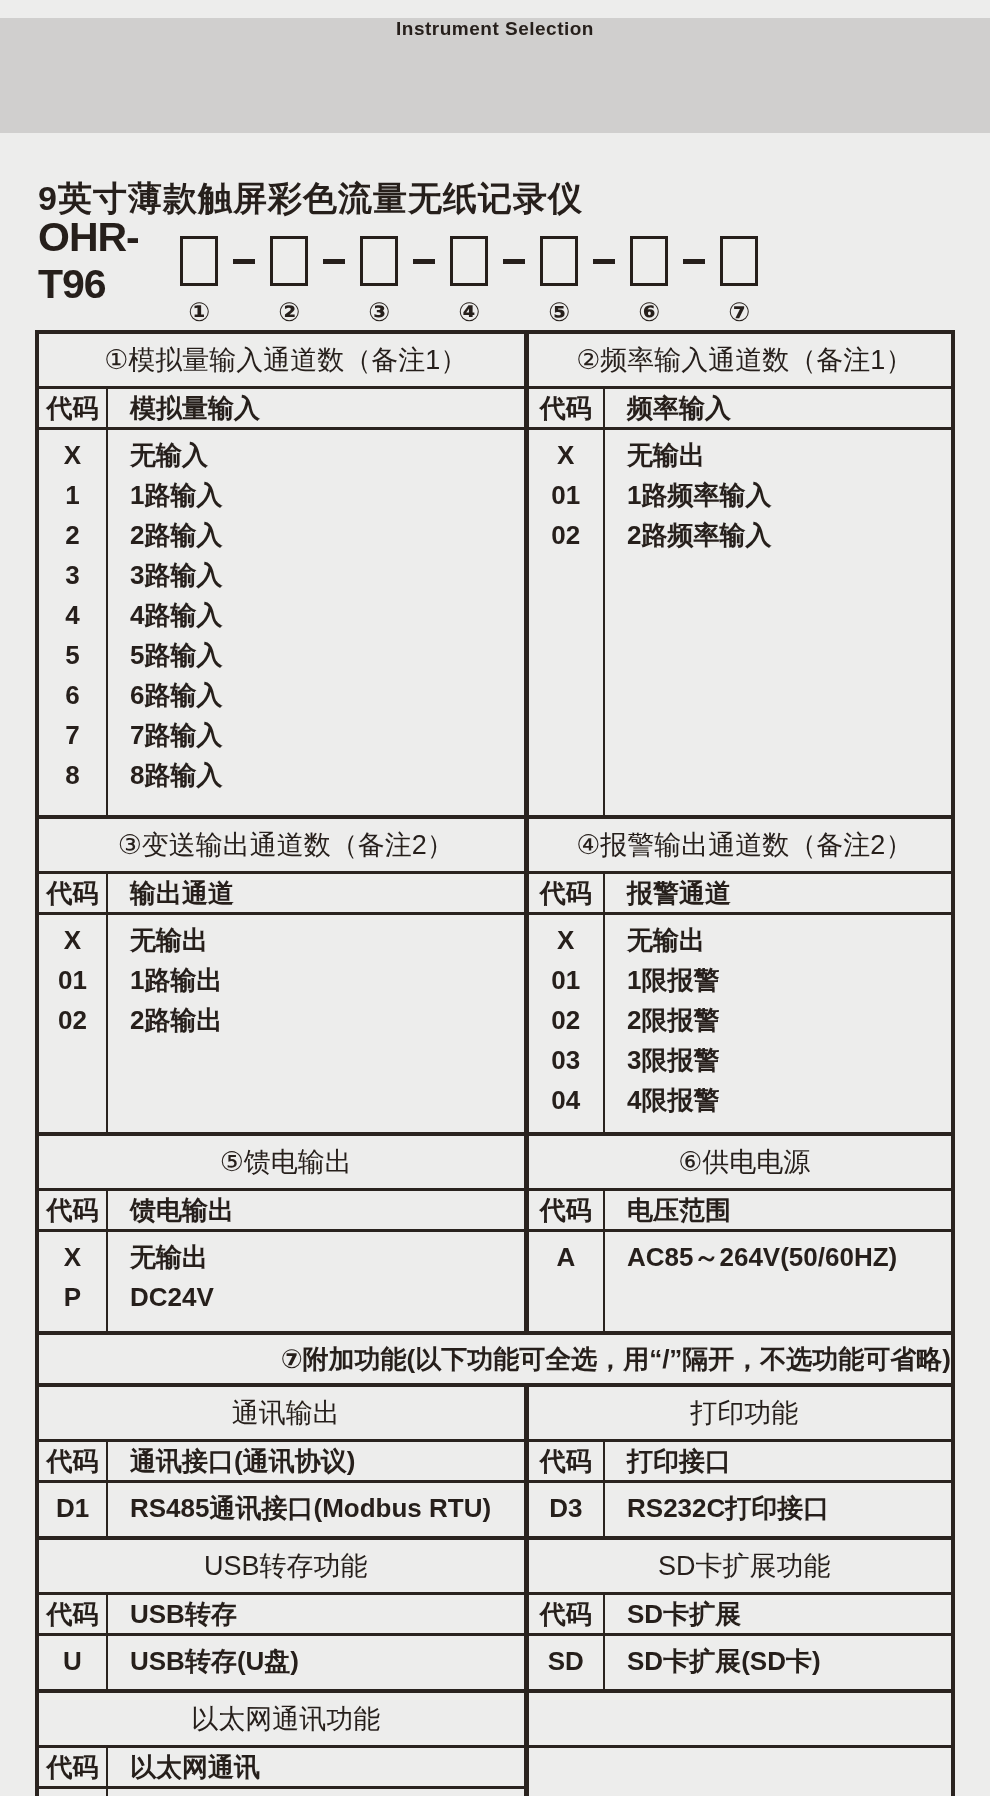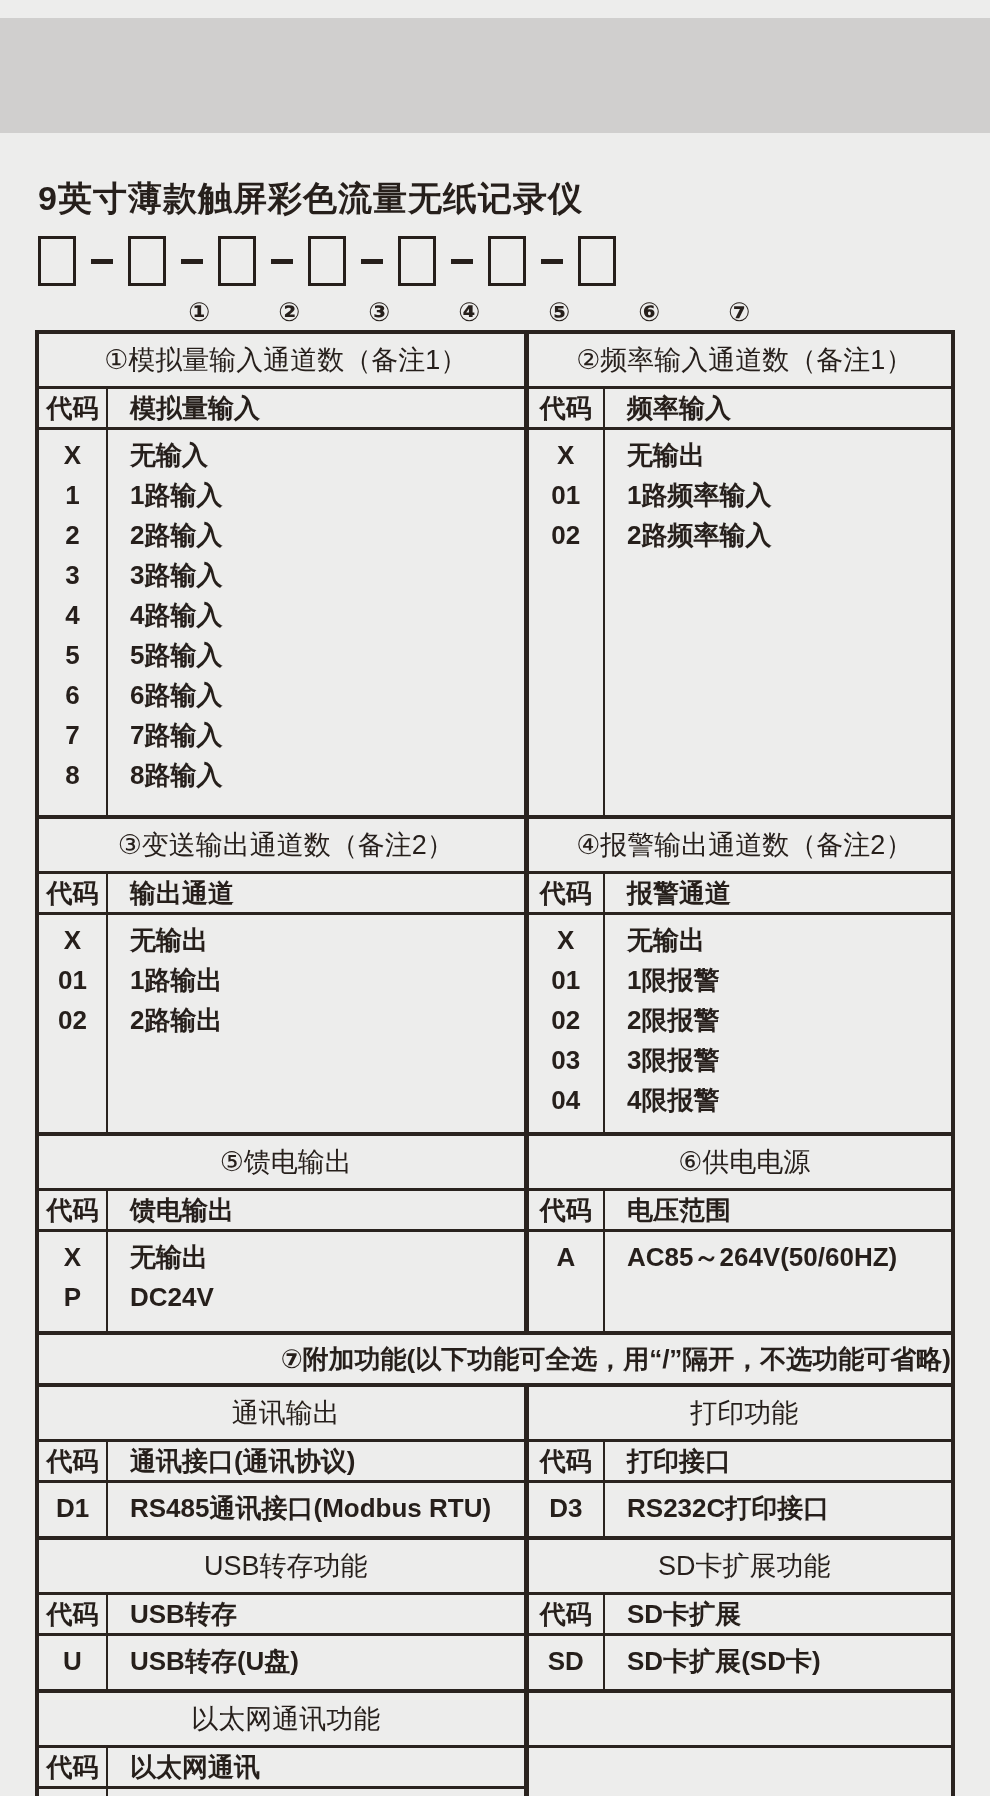--- a/index.html
+++ b/index.html
@@ -40,25 +40,27 @@
   td.md{border-left:5px solid #2a231f;}
   tr.nrow td{border-top:4px solid #2a231f;border-bottom:4px solid #2a231f;height:48px;
     font-size:26px;font-weight:700;padding-left:8px;vertical-align:middle;white-space:nowrap;text-align:right;}
   .hA{height:380px;} .hB{height:212px;} .hC{height:94px;}
   .h1line{height:48px;}
 </style>
 </head>
 <body>
 
 <div class="band">
+  <div class="en">Instrument Selection</div>
 </div>
 
 <div class="product">
   <div class="pname">9英寸薄款触屏彩色流量无纸记录仪</div>
   <div class="model-row">
+    <span class="model-prefix">OHR-T96</span>
     <span class="mbox"></span>
       <span class="mdash"></span>
     <span class="mbox"></span>
       <span class="mdash"></span>
     <span class="mbox"></span>
       <span class="mdash"></span>
     <span class="mbox"></span>
       <span class="mdash"></span>
     <span class="mbox"></span>
       <span class="mdash"></span>

